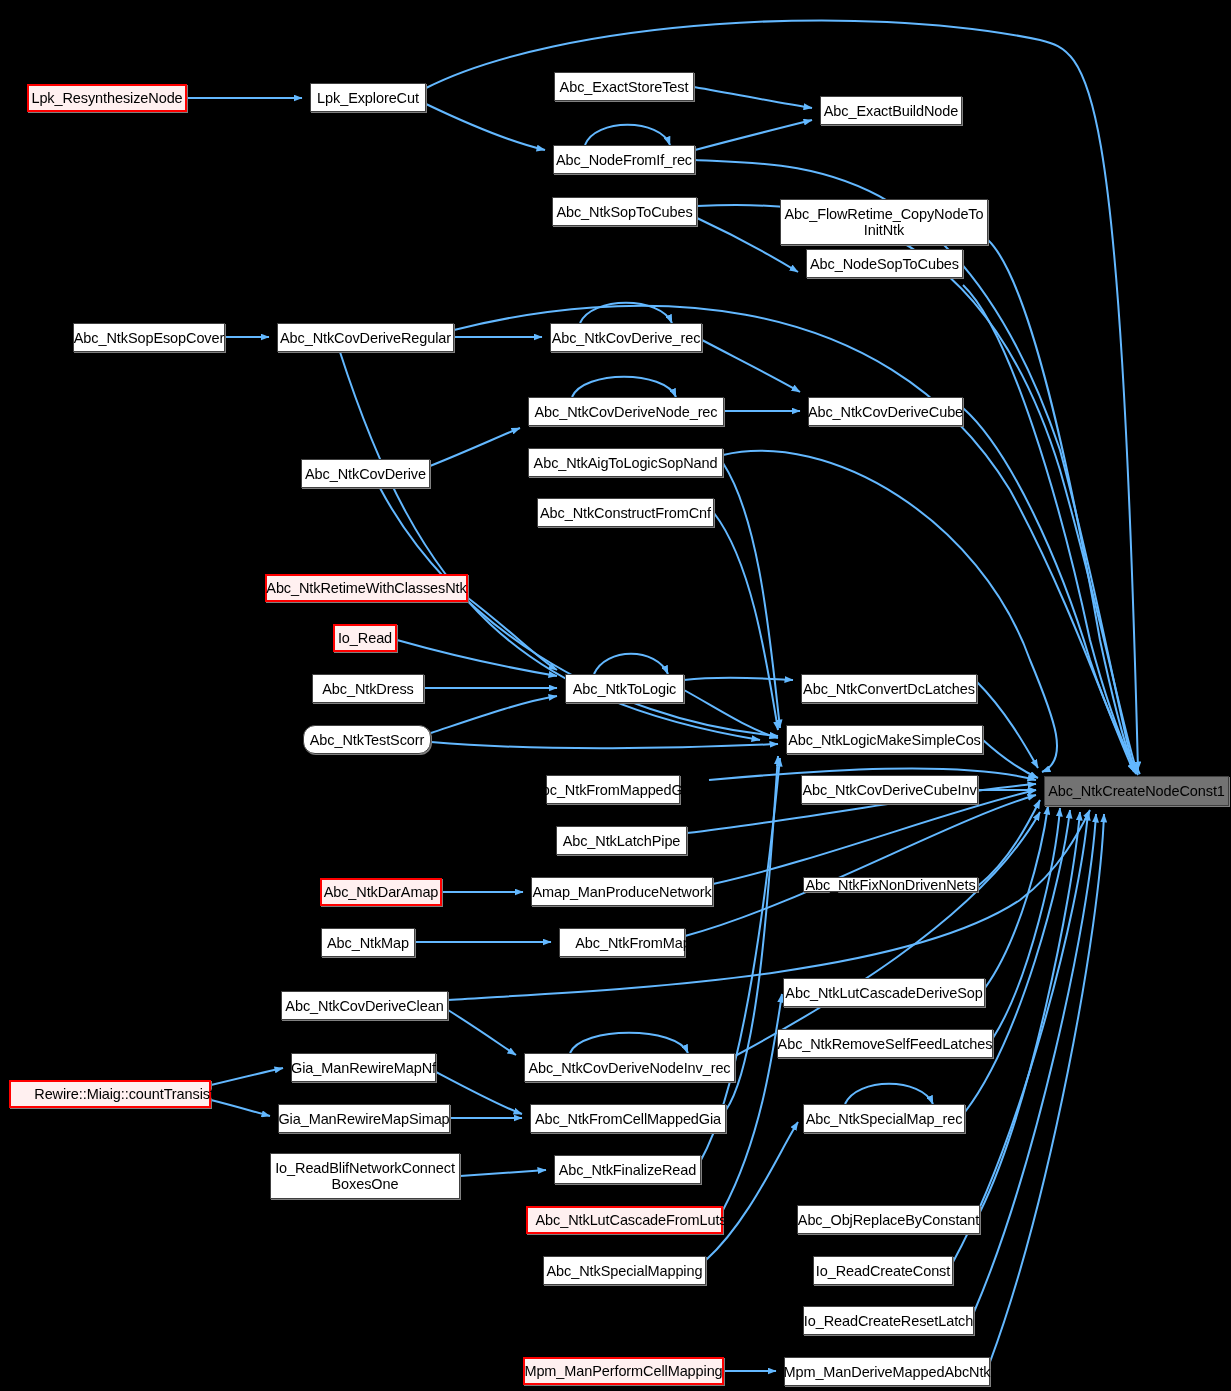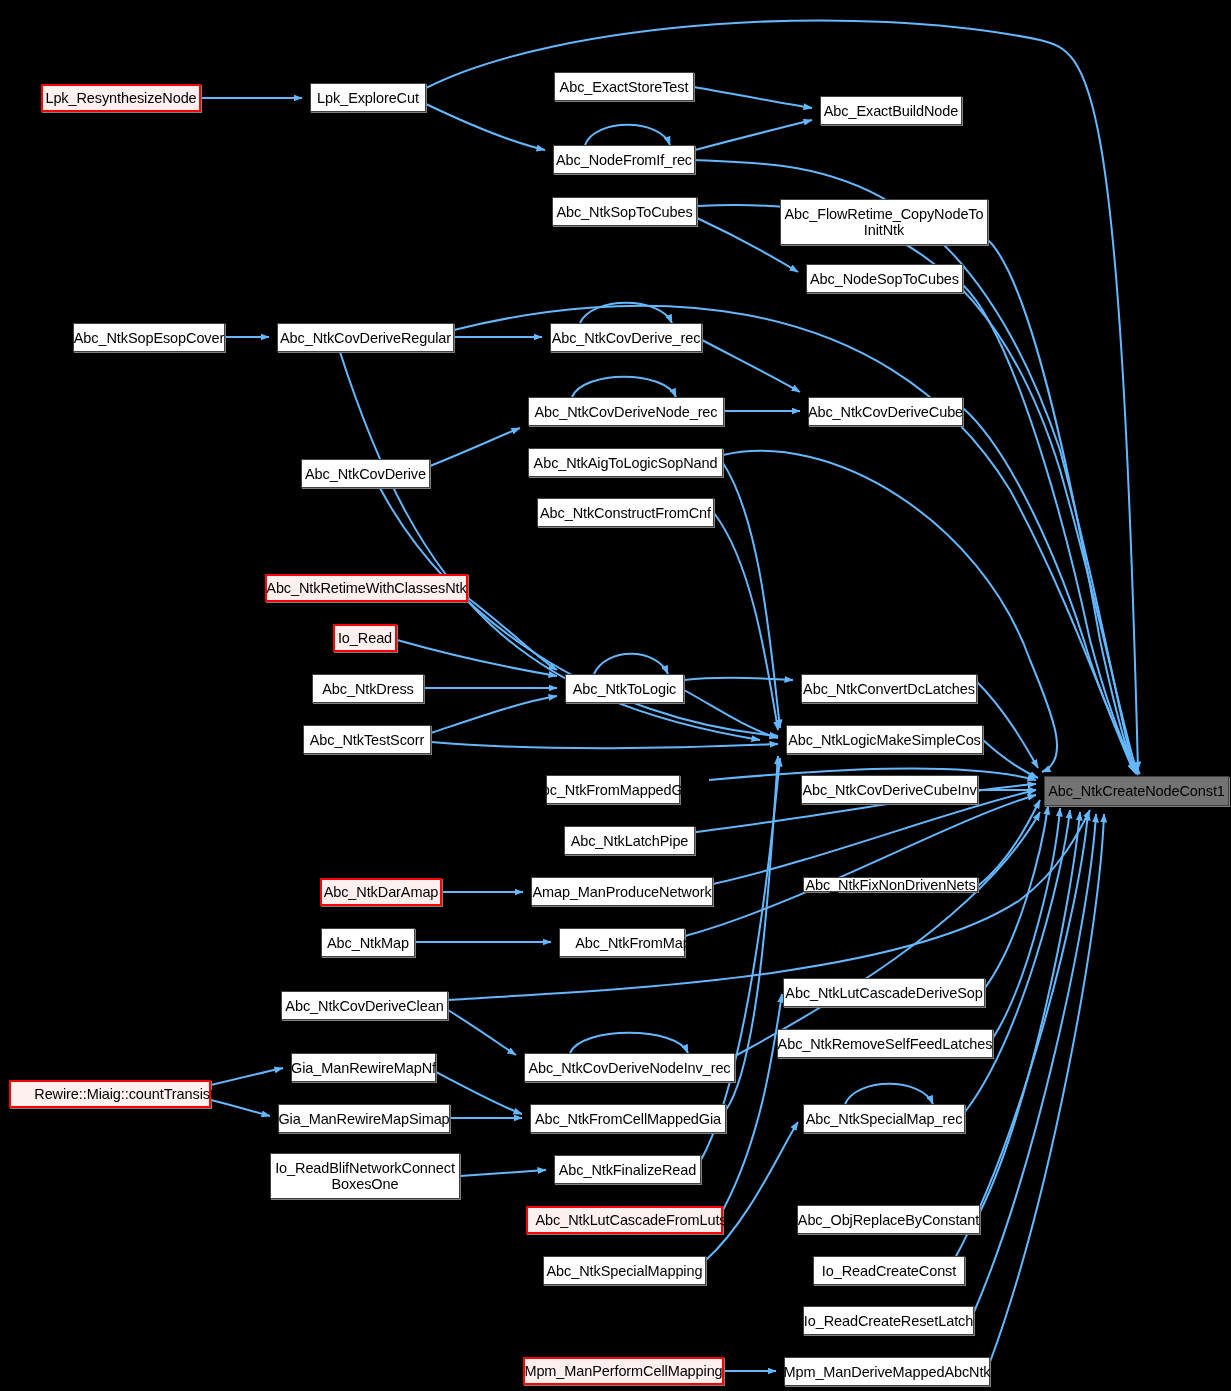--- a/index.html
+++ b/index.html
@@ -86,66 +86,66 @@
         <path d="M460,1176 L546,1170" marker-end="url(#ah)"></path>
         <path d="M701,1160 C745,1080 768,880 780,758" marker-end="url(#ah)"></path>
         <path d="M723,1210 C760,1140 772,1060 782,994" marker-end="url(#ah)"></path>
         <path d="M706,1260 C750,1220 780,1150 798,1122" marker-end="url(#ah)"></path>
         <path d="M723,455 C830,430 980,520 1030,660 C1055,720 1070,760 1042,772" marker-end="url(#ah)"></path>
         <path d="M684,680 C720,676 760,678 793,680" marker-end="url(#ah)"></path>
         <path d="M380,488 C450,620 600,720 778,736" marker-end="url(#ah)"></path>
       </g>
   </svg>
   <div id="node-layer">
-      <div class="node red" style="left: 27px; top: 84px; width: 160px; height: 28px; margin-left: 14px;">Lpk_ResynthesizeNode</div>
+      <div class="node red" style="left: 27px; top: 84px; width: 160px; height: 28px;">Lpk_ResynthesizeNode</div>
       <div class="node" style="left: 310px; top: 83px; width: 116px; height: 29px;">Lpk_ExploreCut</div>
       <div class="node" style="left: 554px; top: 72px; width: 140px; height: 29px;">Abc_ExactStoreTest</div>
       <div class="node" style="left: 820px; top: 96px; width: 142px; height: 29px;">Abc_ExactBuildNode</div>
       <div class="node" style="left: 553px; top: 145px; width: 142px; height: 29px;">Abc_NodeFromIf_rec</div>
       <div class="node" style="left: 552px; top: 197px; width: 145px; height: 29px;">Abc_NtkSopToCubes</div>
       <div class="node" style="left: 780px; top: 199px; width: 208px; height: 46px;">Abc_FlowRetime_CopyNodeTo
 InitNtk</div>
-      <div class="node" style="left: 806px; top: 264px; width: 157px; height: 29px;">Abc_NodeSopToCubes</div>
+      <div class="node" style="left: 806px; top: 249px; width: 157px; height: 29px;">Abc_NodeSopToCubes</div>
       <div class="node" style="left: 29px; top: 323px; width: 152px; height: 29px; margin-left: 44px;">Abc_NtkSopEsopCover</div>
       <div class="node" style="left: 277px; top: 323px; width: 177px; height: 29px;">Abc_NtkCovDeriveRegular</div>
       <div class="node" style="left: 550px; top: 323px; width: 152px; height: 29px;">Abc_NtkCovDerive_rec</div>
       <div class="node" style="left: 528px; top: 397px; width: 196px; height: 29px;">Abc_NtkCovDeriveNode_rec</div>
       <div class="node" style="left: 808px; top: 397px; width: 155px; height: 29px;">Abc_NtkCovDeriveCube</div>
       <div class="node" style="left: 301px; top: 459px; width: 129px; height: 29px;">Abc_NtkCovDerive</div>
       <div class="node" style="left: 528px; top: 448px; width: 195px; height: 29px;">Abc_NtkAigToLogicSopNand</div>
       <div class="node" style="left: 537px; top: 498px; width: 177px; height: 29px;">Abc_NtkConstructFromCnf</div>
       <div class="node red" style="left: 265px; top: 574px; width: 203px; height: 28px;">Abc_NtkRetimeWithClassesNtk</div>
       <div class="node red" style="left: 333px; top: 624px; width: 64px; height: 28px;">Io_Read</div>
       <div class="node" style="left: 312px; top: 674px; width: 112px; height: 29px;">Abc_NtkDress</div>
       <div class="node" style="left: 565px; top: 674px; width: 119px; height: 29px;">Abc_NtkToLogic</div>
       <div class="node" style="left: 801px; top: 674px; width: 176px; height: 29px;">Abc_NtkConvertDcLatches</div>
-      <div class="node" style="left: 303px; top: 725px; width: 128px; height: 29px;">Abc_NtkTestScorr</div>
+      <div class="node" style="left: 303px; top: 725px; width: 128px; height: 29px; border-radius: 12px;">Abc_NtkTestScorr</div>
       <div class="node" style="left: 786px; top: 725px; width: 197px; height: 29px;">Abc_NtkLogicMakeSimpleCos</div>
       <div class="node" style="left: 546px; top: 775px; width: 134px; height: 29px;">Abc_NtkFromMappedGia</div>
       <div class="node" style="left: 801px; top: 775px; width: 177px; height: 29px;">Abc_NtkCovDeriveCubeInv</div>
       <div class="node cur" style="left: 1044px; top: 776px; width: 185px; height: 30px;">Abc_NtkCreateNodeConst1</div>
-      <div class="node" style="left: 556px; top: 826px; width: 131px; height: 29px; margin-left: 8px;">Abc_NtkLatchPipe</div>
+      <div class="node" style="left: 556px; top: 826px; width: 131px; height: 29px;">Abc_NtkLatchPipe</div>
       <div class="node red" style="left: 304px; top: 878px; width: 122px; height: 28px; margin-left: 16px;">Abc_NtkDarAmap</div>
       <div class="node" style="left: 531px; top: 877px; width: 182px; height: 29px;">Amap_ManProduceNetwork</div>
       <div class="node" style="left: 803px; top: 877px; width: 175px; height: 15px;">Abc_NtkFixNonDrivenNets</div>
       <div class="node" style="left: 321px; top: 928px; width: 94px; height: 29px;">Abc_NtkMap</div>
       <div class="node" style="left: 559px; top: 928px; width: 126px; height: 29px; padding-left: 22px;">Abc_NtkFromMap</div>
       <div class="node" style="left: 783px; top: 978px; width: 202px; height: 29px;">Abc_NtkLutCascadeDeriveSop</div>
       <div class="node" style="left: 281px; top: 991px; width: 167px; height: 29px;">Abc_NtkCovDeriveClean</div>
       <div class="node" style="left: 777px; top: 1029px; width: 216px; height: 29px;">Abc_NtkRemoveSelfFeedLatches</div>
       <div class="node" style="left: 291px; top: 1053px; width: 145px; height: 29px;">Gia_ManRewireMapNf</div>
       <div class="node" style="left: 524px; top: 1053px; width: 211px; height: 29px;">Abc_NtkCovDeriveNodeInv_rec</div>
       <div class="node red" style="left: 9px; top: 1080px; width: 202px; height: 28px; padding-left: 48px;">Rewire::Miaig::countTransistors</div>
       <div class="node" style="left: 803px; top: 1104px; width: 162px; height: 29px;">Abc_NtkSpecialMap_rec</div>
       <div class="node" style="left: 278px; top: 1104px; width: 172px; height: 29px;">Gia_ManRewireMapSimap</div>
       <div class="node" style="left: 530px; top: 1104px; width: 196px; height: 29px;">Abc_NtkFromCellMappedGia</div>
       <div class="node" style="left: 270px; top: 1153px; width: 190px; height: 46px;">Io_ReadBlifNetworkConnect
 BoxesOne</div>
       <div class="node" style="left: 554px; top: 1155px; width: 147px; height: 29px;">Abc_NtkFinalizeRead</div>
       <div class="node" style="left: 797px; top: 1205px; width: 183px; height: 29px;">Abc_ObjReplaceByConstant</div>
       <div class="node red" style="left: 526px; top: 1206px; width: 197px; height: 28px; padding-left: 13px;">Abc_NtkLutCascadeFromLuts</div>
-      <div class="node" style="left: 813px; top: 1256px; width: 152px; height: 29px;">Io_ReadCreateConst</div>
+      <div class="node" style="left: 813px; top: 1256px; width: 140px; height: 29px;">Io_ReadCreateConst</div>
       <div class="node" style="left: 543px; top: 1256px; width: 163px; height: 29px;">Abc_NtkSpecialMapping</div>
       <div class="node" style="left: 803px; top: 1306px; width: 171px; height: 29px;">Io_ReadCreateResetLatch</div>
       <div class="node red" style="left: 523px; top: 1357px; width: 201px; height: 28px;">Mpm_ManPerformCellMapping</div>
       <div class="node" style="left: 784px; top: 1357px; width: 206px; height: 29px;">Mpm_ManDeriveMappedAbcNtk</div>
     </div>
 </div>
 
 </body></html>

